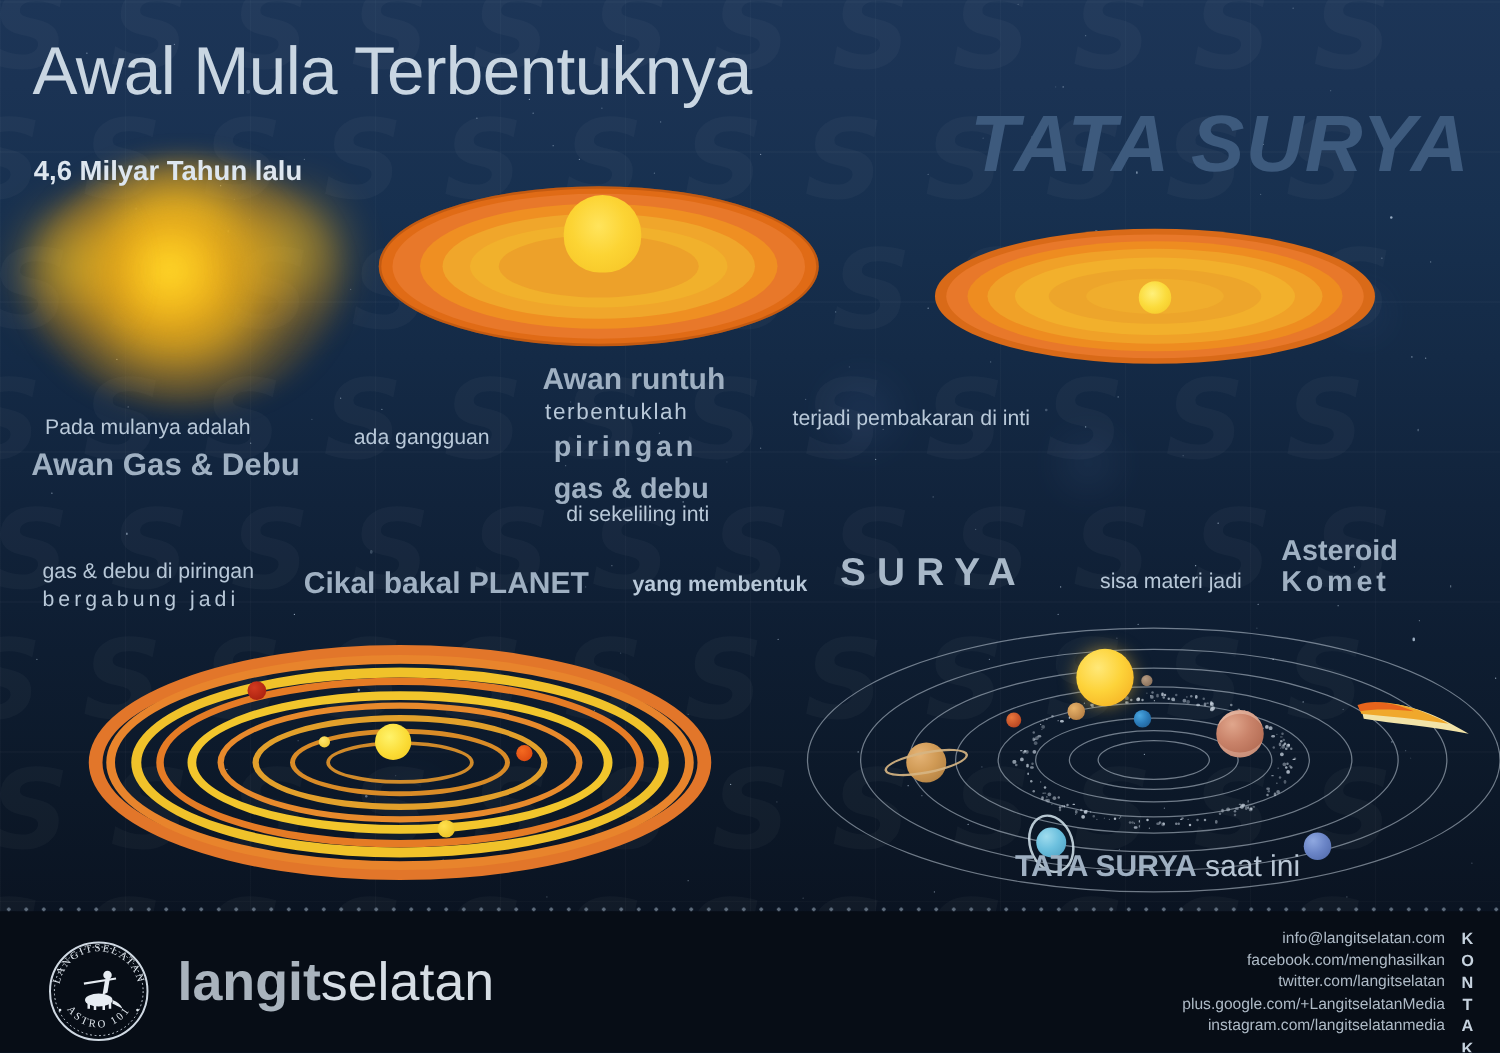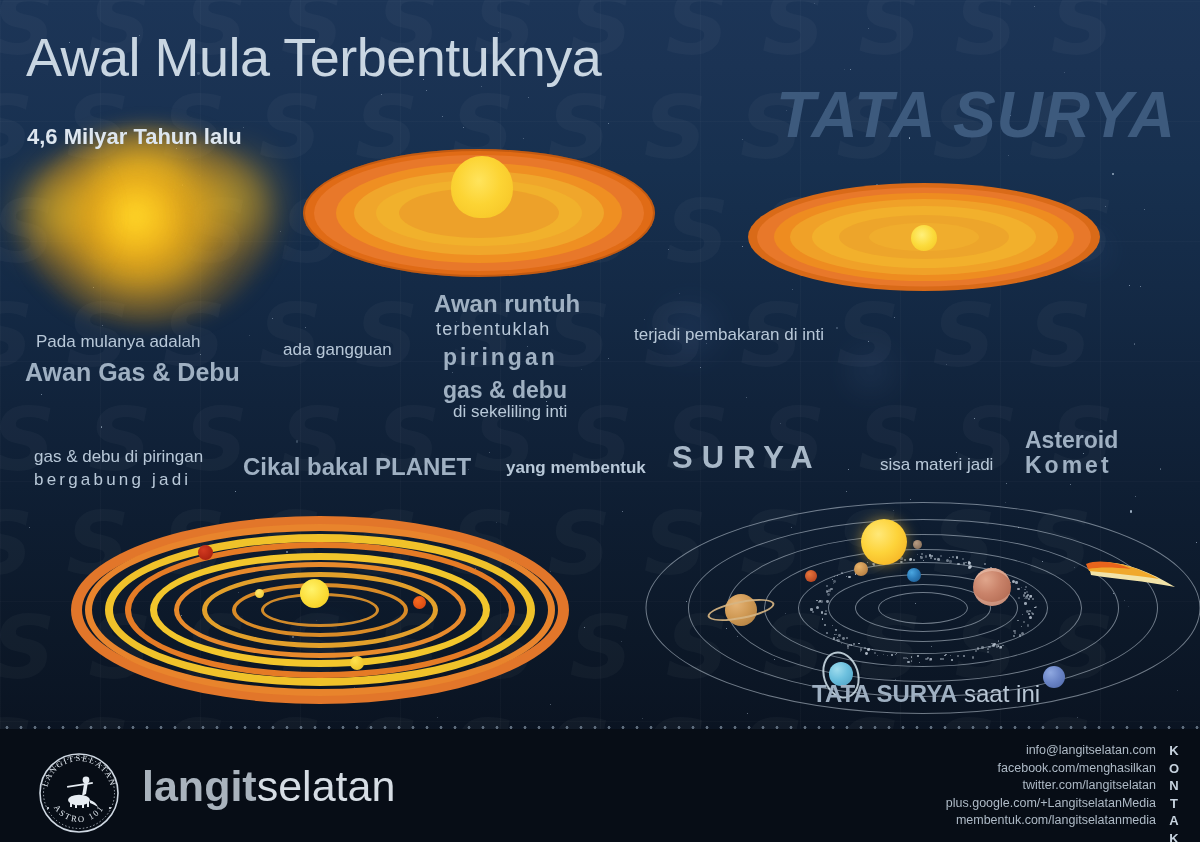--- a/index.html
+++ b/index.html
@@ -709,21 +709,21 @@
     </svg>
   </div>
 
   <div id="brand-wordmark"><span class="b1">langit</span><span class="b2">selatan</span></div>
 
   <div id="contact">
     <div>info@langitselatan.com</div>
     <div>facebook.com/menghasilkan</div>
     <div>twitter.com/langitselatan</div>
     <div>plus.google.com/+LangitselatanMedia</div>
-    <div>membentuk.com/langitselatanmedia</div>
+    <div>instagram.com/langitselatanmedia</div>
   </div>
   <div id="kontak-label">
       <div>K</div>
       <div>O</div>
       <div>N</div>
       <div>T</div>
       <div>A</div>
       <div>K</div>
     </div>
 

